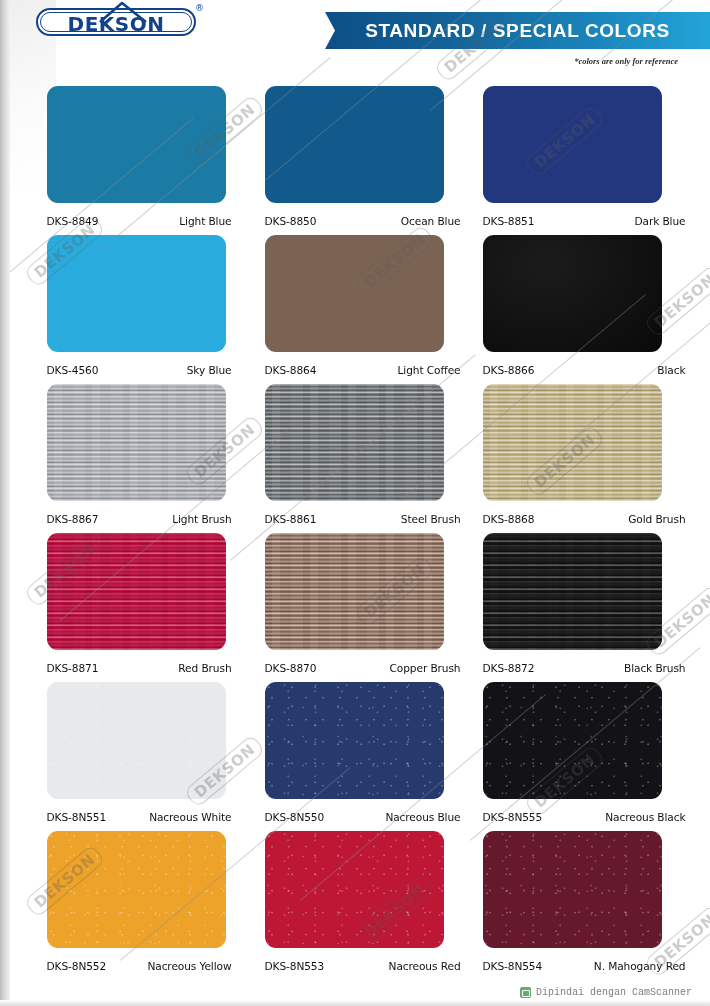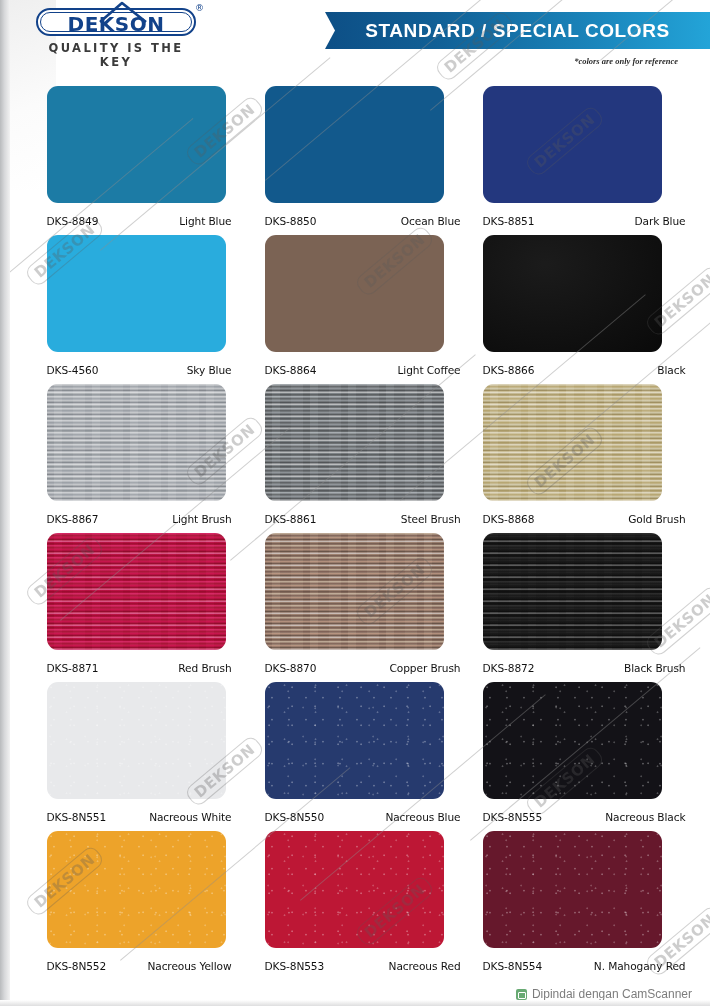--- a/index.html
+++ b/index.html
@@ -298,22 +298,22 @@
   }
   .cam-icon::after {
     content: "";
     position: absolute;
     left: 2.5px; top: 3px;
     width: 6px; height: 5px;
     border: 1.2px solid #ffffff;
     border-radius: 1px;
   }
   .cam-text {
-    font-family: Liberation Sans, sans-serif;
-    font-size: 12px;
+    font-family: Liberation Mono, monospace;
+    font-size: 10px;
     color: #4a4a4a;
     white-space: nowrap;
     text-align: right;
   }
 </style>
 </head>
 <body>
 
 <div class="scan-corner-fold"></div>
 
@@ -321,21 +321,20 @@
 
   <div class="logo-block">
     <div class="logo-plate">
       <div class="logo-plate-inner"></div>
       <div class="logo-word">DEKSON</div>
       <svg class="logo-swoosh" viewBox="0 0 50 22">
         <path d="M2 21 L24 2 L48 21" fill="none" stroke="#12428a" stroke-width="2.6" stroke-linejoin="round"></path>
       </svg>
       <span class="logo-reg">®</span>
     </div>
-    <div class="logo-tagline">QUALITY IS THE KEY</div>
   </div>
 
   <div class="banner">
     <span class="banner-title">STANDARD / SPECIAL COLORS</span>
   </div>
   <div class="banner-notch"></div>
   <div class="banner-note">*colors are only for reference</div>
 </div>
 
 <div class="grid" id="swatch-grid">

